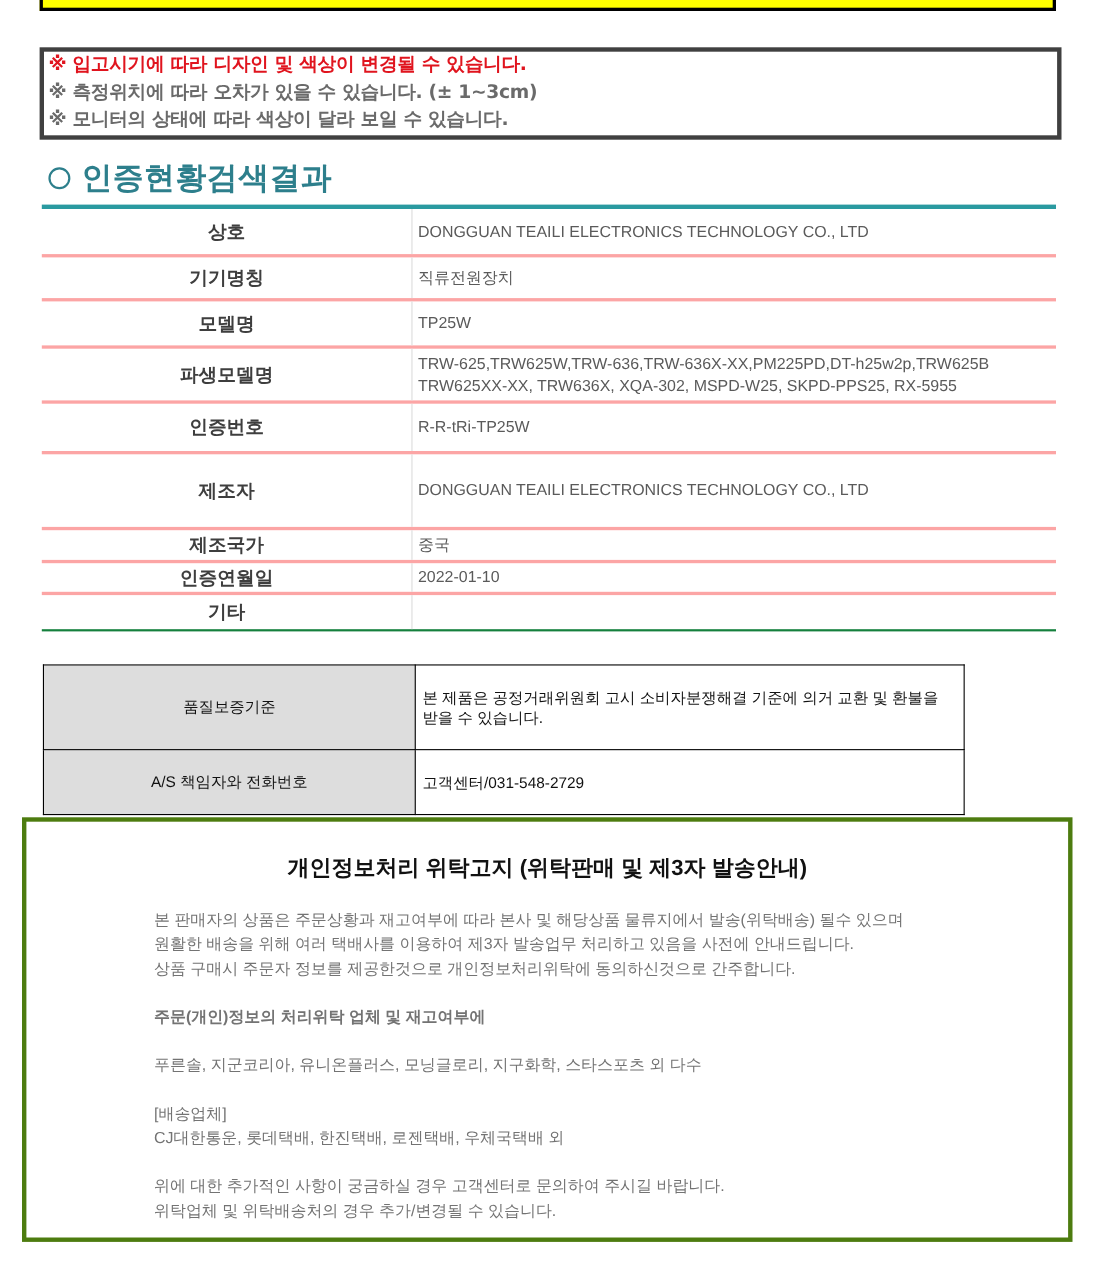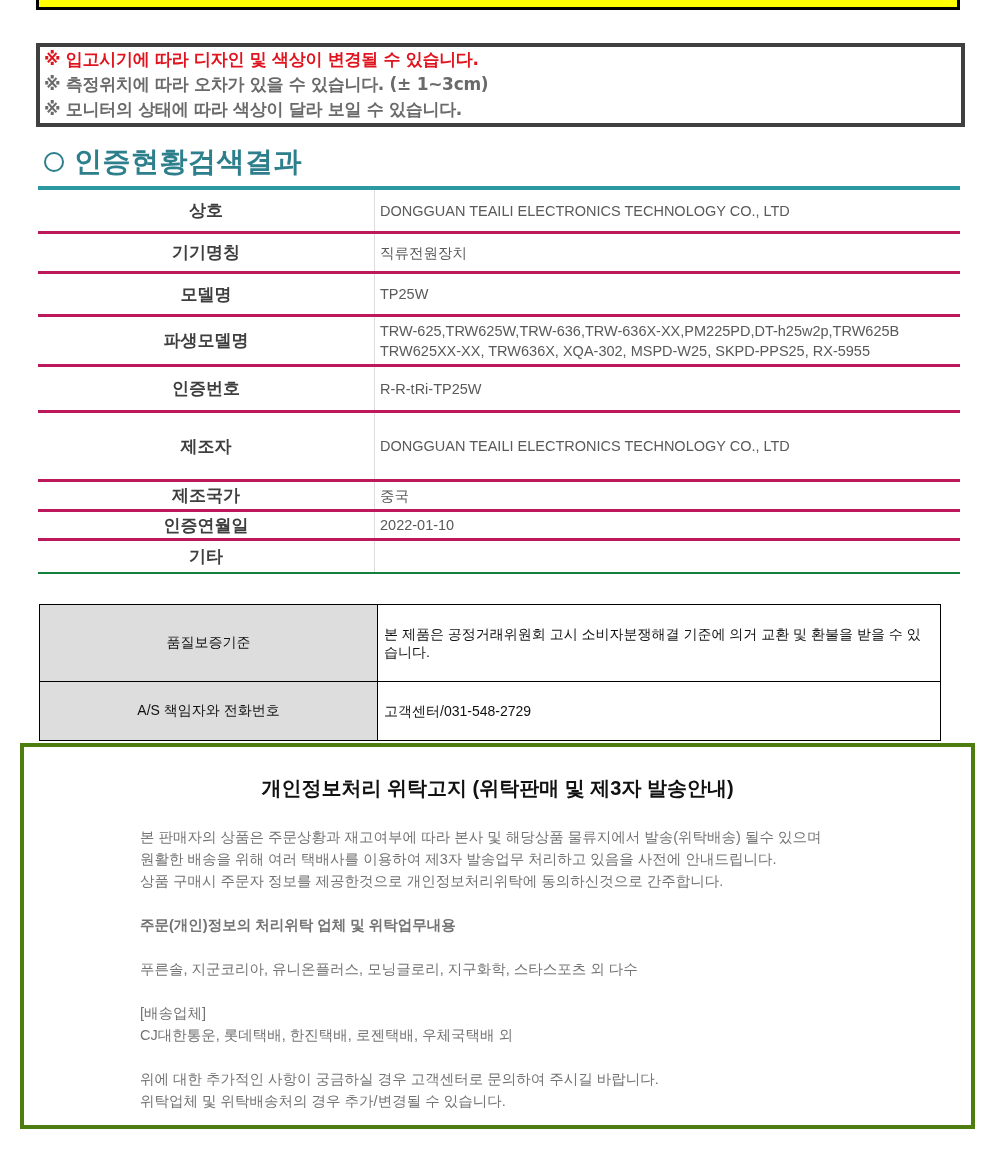--- a/index.html
+++ b/index.html
@@ -16,28 +16,28 @@
   .notice-line.red { color: #e0141e; }
   .notice-line.gray { color: #6a6a6a; }
 
   .section-title { position: absolute; left: 44px; top: 143px; font-size: 28px; font-weight: bold;
                    color: #2d7f8c; white-space: nowrap; letter-spacing: 0.5px; }
   .section-title .circle { display: inline-block; width: 16px; height: 16px; border: 2.5px solid #2d7f8c;
                            border-radius: 50%; vertical-align: -1px; margin-right: 10px; }
 
   .cert-table { position: absolute; left: 38px; top: 186px; width: 922px; border-collapse: collapse; }
   .cert-table .topbar { height: 4px; background: #2a9aa0; }
-  .cert-row { display: flex; border-bottom: 3px solid #be185d; box-sizing: border-box; }
+  .cert-row { display: flex; border-bottom: 3px solid #fca5a5; box-sizing: border-box; }
   .cert-row.last { border-bottom: 2px solid #15803d; }
   .cert-label { width: 336px; flex: none; display: flex; align-items: center; justify-content: center;
                 font-size: 17px; font-weight: bold; color: #3e3e3e; border-right: 1px solid #dcdcdc; }
   .cert-value { flex: 1; display: flex; align-items: center; padding-left: 5px; font-size: 14.5px;
                 color: #5a5a5a; white-space: pre-line; line-height: 20px; font-family: "Liberation Sans", sans-serif; }
 
-  .qa-table { position: absolute; left: 39px; top: 604px; width: 902px; border-collapse: collapse;
+  .qa-table { position: absolute; left: 39px; top: 604px; width: 838px; border-collapse: collapse;
               font-family: "Liberation Sans", sans-serif; font-size: 14px; color: #111; }
   .qa-table td { border: 1px solid #000; }
   .qa-table td.qa-label { width: 335px; background: #dddddd; text-align: center; }
   .qa-table td.qa-value { padding: 20px 6px; vertical-align: middle; line-height: 18px; margin-top: 28px; }
 
   .privacy-box { position: absolute; left: 20px; top: 743px; width: 955px; height: 386px;
                  border: 4px solid #4d7c0f; box-sizing: border-box; font-family: "Liberation Sans", sans-serif; }
   .privacy-title { position: absolute; left: 0; right: 0; top: 28px; text-align: center;
                    font-size: 20px; font-weight: bold; color: #111; }
   .privacy-body { position: absolute; left: 116px; top: 79px; font-size: 14.5px; color: #737373;
@@ -115,21 +115,21 @@
 </tbody>
   </table>
 
 <div class="privacy-box">
   <div class="privacy-title">개인정보처리 위탁고지 (위탁판매 및 제3자 발송안내)</div>
   <div class="privacy-body">
     <p>본 판매자의 상품은 주문상황과 재고여부에 따라 본사 및 해당상품 물류지에서 발송(위탁배송) 될수 있으며</p>
     <p>원활한 배송을 위해 여러 택배사를 이용하여 제3자 발송업무 처리하고 있음을 사전에 안내드립니다.</p>
     <p>상품 구매시 주문자 정보를 제공한것으로 개인정보처리위탁에 동의하신것으로 간주합니다.</p>
     <div class="gap"></div>
-    <p class="bold">주문(개인)정보의 처리위탁 업체 및 위탁업무내용</p>
+    <p class="bold">주문(개인)정보의 처리위탁 업체 및 재고여부에</p>
     <div class="gap"></div>
     <p>푸른솔, 지군코리아, 유니온플러스, 모닝글로리, 지구화학, 스타스포츠 외 다수</p>
     <div class="gap"></div>
     <p>[배송업체]</p>
     <p>CJ대한통운, 롯데택배, 한진택배, 로젠택배, 우체국택배 외</p>
     <div class="gap"></div>
     <p>위에 대한 추가적인 사항이 궁금하실 경우 고객센터로 문의하여 주시길 바랍니다.</p>
     <p>위탁업체 및 위탁배송처의 경우 추가/변경될 수 있습니다.</p>
   </div>
 </div>

